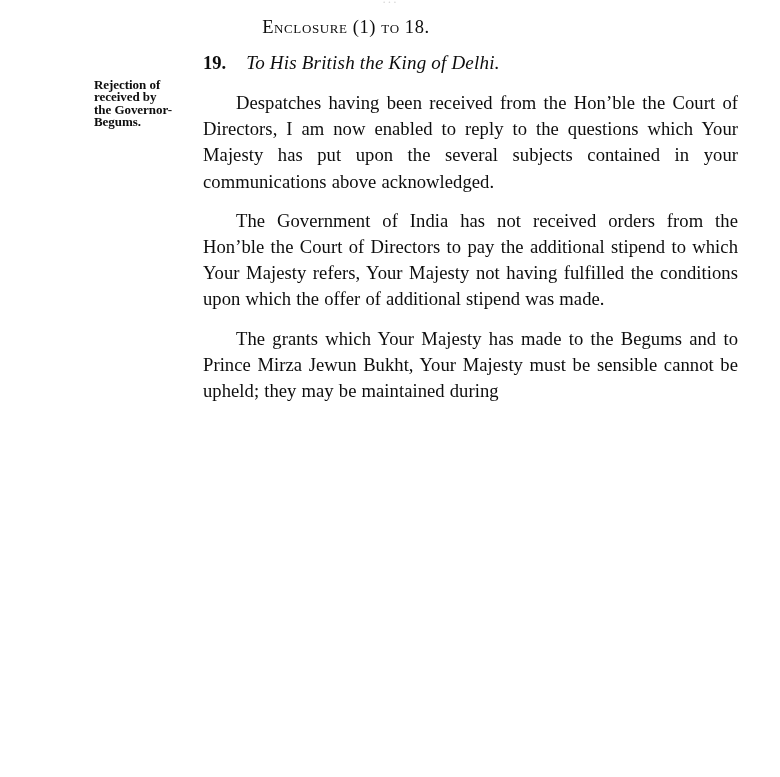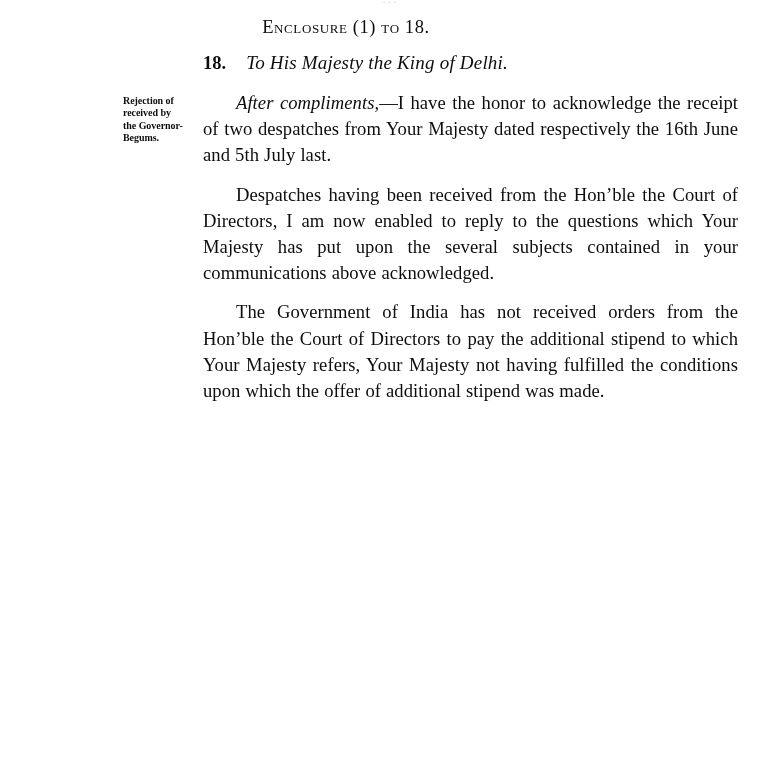--- a/index.html
+++ b/index.html
@@ -60,29 +60,28 @@
   }
   .salutation-text {
     font-style: italic;
     font-size: 19px;
     letter-spacing: 0.2px;
   }
 
   
   .margin-note {
     position: absolute;
-    top: 95px;
+    top: 79px;
     left: 94px;
     width: 104px;
-    font-size: 10px;
+    font-size: 13px;
     font-weight: bold;
     line-height: 12.4px;
     letter-spacing: -0.05px;
     font-family: "Liberation Serif", "DejaVu Serif", serif;
-    margin-left: 29px;
   }
   .margin-note div {
     white-space: pre;
   }
 
   
   .body-column {
     position: absolute;
     top: 90px;
     left: 203px;
@@ -106,42 +105,42 @@
 </head>
 <body>
 
 <div class="page">
 
   <div class="top-mark">···</div>
 
   <div class="enclosure-heading">Enclosure (1) to 18.</div>
 
   <div class="salutation-line">
-    <span class="salutation-number">18.</span>
-    <span class="salutation-text">To His Majesty the King of Delhi.</span>
+    <span class="salutation-number">19.</span>
+    <span class="salutation-text">To His British the King of Delhi.</span>
   </div>
 
   <div class="margin-note">
     <div>Rejection of</div>
     <div>received by</div>
     <div>the Governor-</div>
     <div>Begums.</div>
   </div>
 
   <div class="body-column">
 
-    <p class="para">
-      <span class="lead-italic">After compliments,</span><span>—I have the honor to acknowledge the receipt of two despatches from Your Majesty dated respectively the 16th June and 5th July last.</span>
-    </p>
 
     <p class="para">
       <span class="lead-italic"></span><span>Despatches having been received from the Hon’ble the Court of Directors, I am now enabled to reply to the questions which Your Majesty has put upon the several subjects contained in your communications above acknowledged.</span>
     </p>
 
 
     <p class="para">
       <span class="lead-italic"></span><span>The Government of India has not received orders from the Hon’ble the Court of Directors to pay the additional stipend to which Your Majesty refers, Your Majesty not having fulfilled the conditions upon which the offer of additional stipend was made.</span>
     </p>
 
+    <p class="para">
+      <span class="lead-italic"></span><span>The grants which Your Majesty has made to the Begums and to Prince Mirza Jewun Bukht, Your Majesty must be sensible cannot be upheld; they may be maintained during</span>
+    </p>
 
   </div>
 
 </div>
 
 </body></html>

